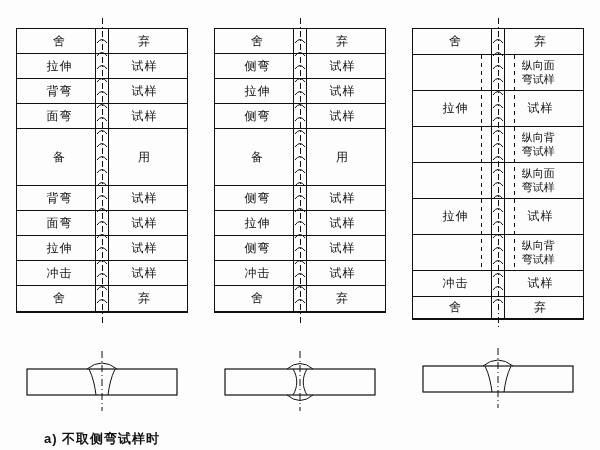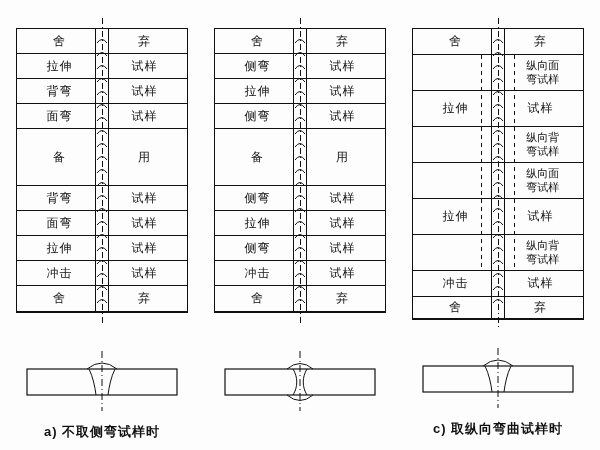--- a/index.html
+++ b/index.html
@@ -9,38 +9,38 @@
   .panel-a { left: 14px; }
   .panel-b { left: 212px; }
   .panel-c { left: 410px; }
   .plate { position: relative; width: 172px; margin: 0 auto; border: 1.5px solid #111; background: #fdfdfd; }
   .row { display: flex; border-bottom: 1px solid #111; }
   .row:last-child { border-bottom: none; } .h22 { height: 22px; } .h25 { height: 25px; } .h26 { height: 26px; }
   .h36 { height: 36px; } .h57 { height: 57px; }
   .cell { flex: 1; display: flex; align-items: center; justify-content: center;
           font-size: 12px; letter-spacing: 1px; color: #111; }
   .wrap { display: inline-block; width: 3.4em; font-size: 11px; line-height: 1.2;
-          letter-spacing: 0; text-align: right; }
+          letter-spacing: 0; text-align: left; }
   
   .weld-edges { position: absolute; top: 0; bottom: 0; left: 50%; width: 14px;
                 transform: translateX(-50%);
                 border-left: 1px solid #111; border-right: 1px solid #111; }
   .weld-center { position: absolute; top: -11px; bottom: -11px; left: 50%; width: 1px;
                  background: repeating-linear-gradient(to bottom,
                    #111 0px, #111 6px, transparent 6px, transparent 9px,
                    #111 9px, #111 10px, transparent 10px, transparent 13px); }
   .weld-arcs { position: absolute; top: 0; left: 50%; height: 100%; width: 24px;
                transform: translateX(-50%); overflow: visible; }
   .dash-line { position: absolute; top: 26px; height: 216px; width: 1px;
                background: repeating-linear-gradient(to bottom, #111 0 4px, transparent 4px 8px); }
   .dash-left { left: calc(50% - 17px); }
   .dash-right { left: calc(50% + 16px); }
   .section { display: block; margin: 36px auto 0 auto; }
   .panel-c .section { margin-top: 26px; }
-  .caption { margin-top: 10px; text-align: center; font-size: 13px; font-weight: 600;
+  .caption { margin-top: 17px; text-align: center; font-size: 13px; font-weight: 600;
              letter-spacing: 1px; color: #111; white-space: nowrap; }
   svg path, svg line, svg rect { stroke: #111; fill: none; stroke-width: 1; }
   svg rect.bar { stroke-width: 1.2; }
 </style>
 </head>
 <body>
 
 <div class="page">
 
   <div class="panel panel-a">
@@ -213,16 +213,15 @@
         </svg>
       <div class="weld-center"></div>
     </div>
     <svg class="section" width="172" height="64" viewBox="0 0 172 64">
       <rect class="bar" x="11" y="20" width="150" height="26"></rect>
       <path d="M80 46 C79 38 77 28 73 20"></path>
       <path d="M92 46 C93 38 95 28 99 20"></path>
       <path d="M71 20 Q86 8 101 20"></path>
       <line x1="86" y1="2" x2="86" y2="62" stroke-dasharray="7 3 1 3"></line>
     </svg>
-    <div class="caption">c)  取纵向弯曲试样时</div>
   </div>
 
 </div>
 
 </body></html>

